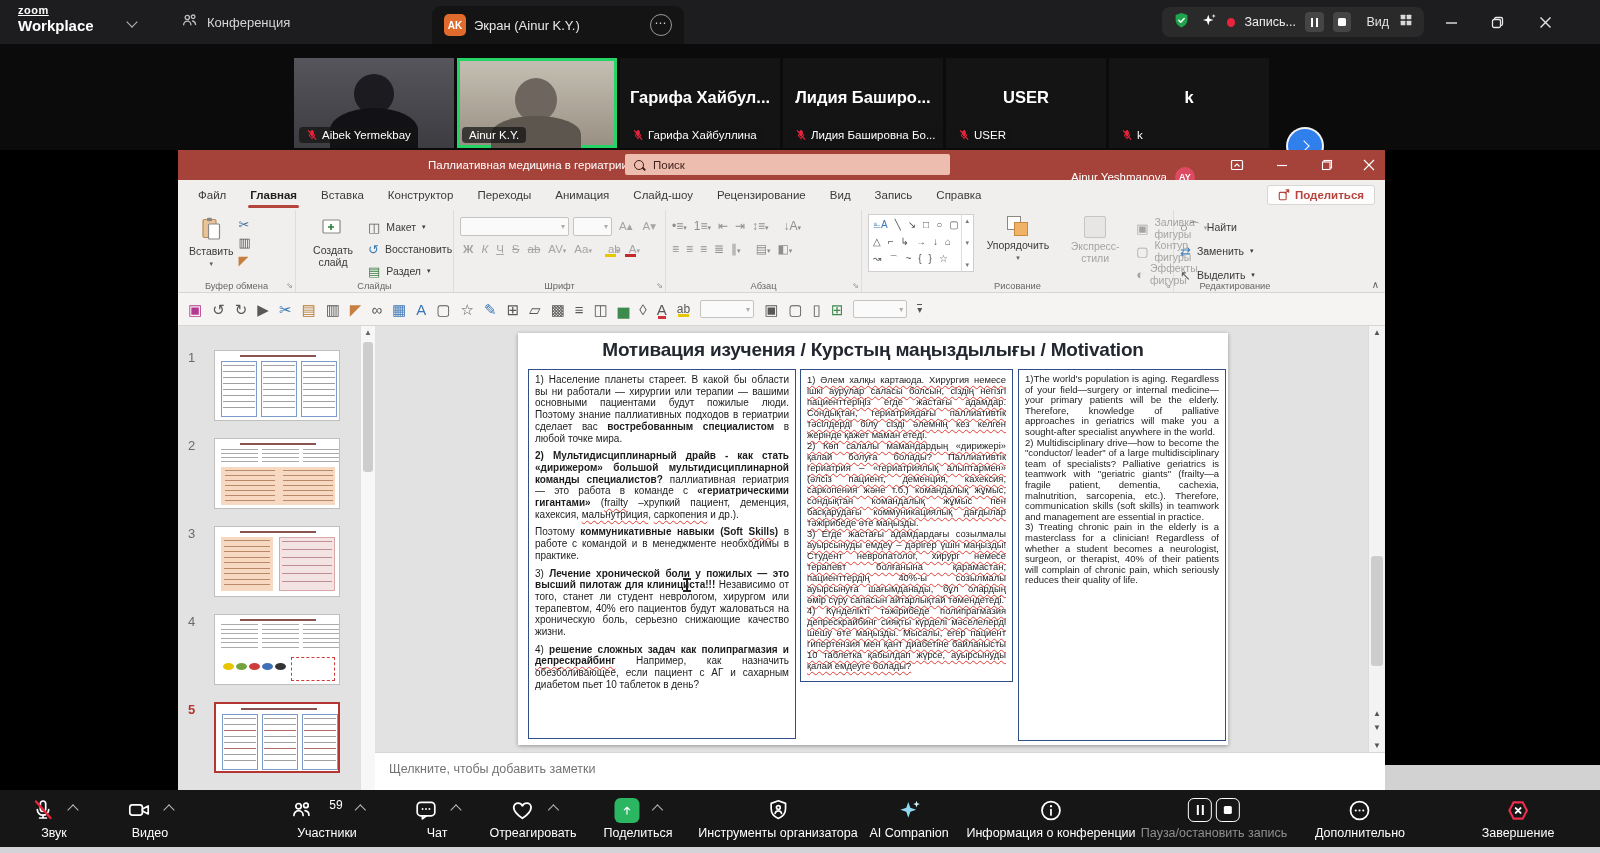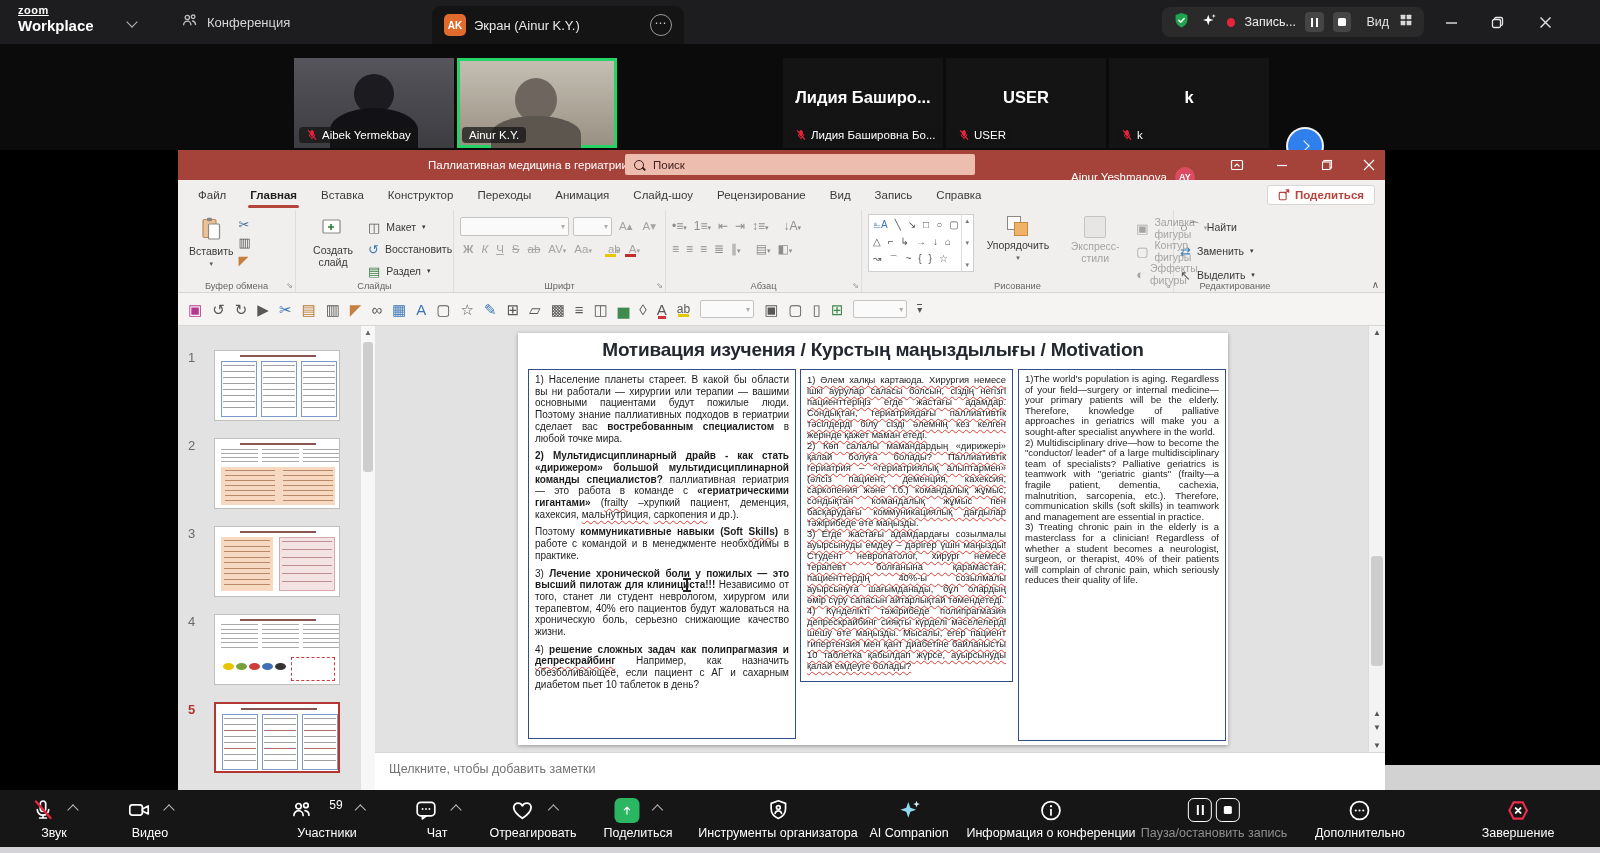--- a/index.html
+++ b/index.html
@@ -41,21 +41,21 @@
   .pill{position:absolute;left:5px;bottom:5px;background:rgba(20,20,20,.72);border-radius:4px;color:#fff;font-size:11.5px;padding:2px 7px;display:flex;align-items:center;gap:4px;white-space:nowrap;max-width:148px;overflow:hidden;}
   .next-btn{position:absolute;left:1288px;top:85px;width:34px;height:34px;border-radius:50%;background:#2f80ed;box-shadow:0 0 0 2px #f2f2f2;color:#fff;display:flex;align-items:center;justify-content:center;}
   .next-btn .chev{border-color:#fff;transform:rotate(-135deg);margin-left:-3px;}
 
   
   .share{position:absolute;left:0;top:150px;width:1600px;height:640px;background:#000;}
   .desktop-frag{position:absolute;left:1385px;top:615px;width:215px;height:25px;background:#d2d2d2;}
   .ppt{position:absolute;left:178px;top:0;width:1207px;height:640px;background:#f1efee;}
   .ppt-title{position:absolute;left:0;top:0;width:100%;height:30px;background:#a5423a;display:flex;align-items:center;box-sizing:border-box;color:#fff;}
   .ppt-title .doc{font-size:11.5px;margin-left:250px;white-space:nowrap;}
-  .searchbox{position:absolute;left:447px;top:4px;width:350px;height:21px;background:#edbdb0;border-radius:2px;display:flex;align-items:center;gap:8px;padding-left:28px;box-sizing:border-box;color:#43201b;font-size:11.5px;}
+  .searchbox{position:absolute;left:447px;top:4px;width:325px;height:21px;background:#edbdb0;border-radius:2px;display:flex;align-items:center;gap:8px;padding-left:28px;box-sizing:border-box;color:#43201b;font-size:11.5px;}
   .mag{position:absolute;left:9px;width:8px;height:8px;border:1.5px solid #43201b;border-radius:50%;}
   .mag:after{content:"";position:absolute;left:7px;top:7px;width:4px;height:1.5px;background:#43201b;transform:rotate(45deg);}
   .acct{position:absolute;left:893px;top:12px;height:30px;display:flex;align-items:center;gap:8px;font-size:11.5px;}
   .avatar-c{width:20px;height:20px;border-radius:50%;background:#dd4b62;color:#fff;font-size:9px;font-weight:bold;display:flex;align-items:center;justify-content:center;}
   .ppt-winctl{position:absolute;top:0;height:30px;width:38px;display:flex;align-items:center;justify-content:center;color:#fff;}
   .pw-rib{left:1040px;}.pw-min{left:1085px;}.pw-max{left:1130px;}.pw-close{left:1172px;}
 
   .ppt-tabs{position:absolute;left:0;top:30px;width:100%;height:30px;background:#f1efee;display:flex;align-items:center;padding-left:8px;box-sizing:border-box;}
   .ptab{font-size:11.5px;color:#3b3a39;padding:6px 12px;position:relative;white-space:nowrap;}
   .ptab.active{font-weight:bold;color:#201f1e;}
@@ -211,20 +211,33 @@
           <span>Aibek Yermekbay</span>
         </div>
       </div>
       <div class="tile video2 active" style="left: 457px;">
         <span class="sil-head" style="left: 58px; top: 20px; width: 42px; height: 44px; background: rgb(110, 102, 94);"></span>
         <span class="sil-body" style="left: 34px; top: 58px; width: 90px; height: 36px; background: rgb(93, 86, 79);"></span>
         <div class="pill">
           <span>Ainur K.Y.</span>
         </div>
       </div>
+      <div class="tile " style="left: 620px;">
+        <div class="bigname">Гарифа Хайбул...</div>
+        <div class="pill">
+          <span style="display: inline-flex;">
+            <svg viewBox="0 0 24 24" width="12" height="12" fill="none" stroke="#e8243d" stroke-width="1.9" stroke-linecap="round">
+              <rect x="9.3" y="3.2" width="5.4" height="10" rx="2.7" fill="#e8243d"></rect>
+              <path d="M6.4 11.3a5.6 5.6 0 0 0 11.2 0M12 17v3"></path>
+              <path d="M4.6 3.2L19.6 20.6" stroke-width="2.3"></path>
+            </svg>
+          </span>
+          <span>Гарифа Хайбуллина</span>
+        </div>
+      </div>
       <div class="tile " style="left: 783px;">
         <div class="bigname">Лидия Баширо...</div>
         <div class="pill">
           <span style="display: inline-flex;">
             <svg viewBox="0 0 24 24" width="12" height="12" fill="none" stroke="#e8243d" stroke-width="1.9" stroke-linecap="round">
               <rect x="9.3" y="3.2" width="5.4" height="10" rx="2.7" fill="#e8243d"></rect>
               <path d="M6.4 11.3a5.6 5.6 0 0 0 11.2 0M12 17v3"></path>
               <path d="M4.6 3.2L19.6 20.6" stroke-width="2.3"></path>
             </svg>
           </span>

